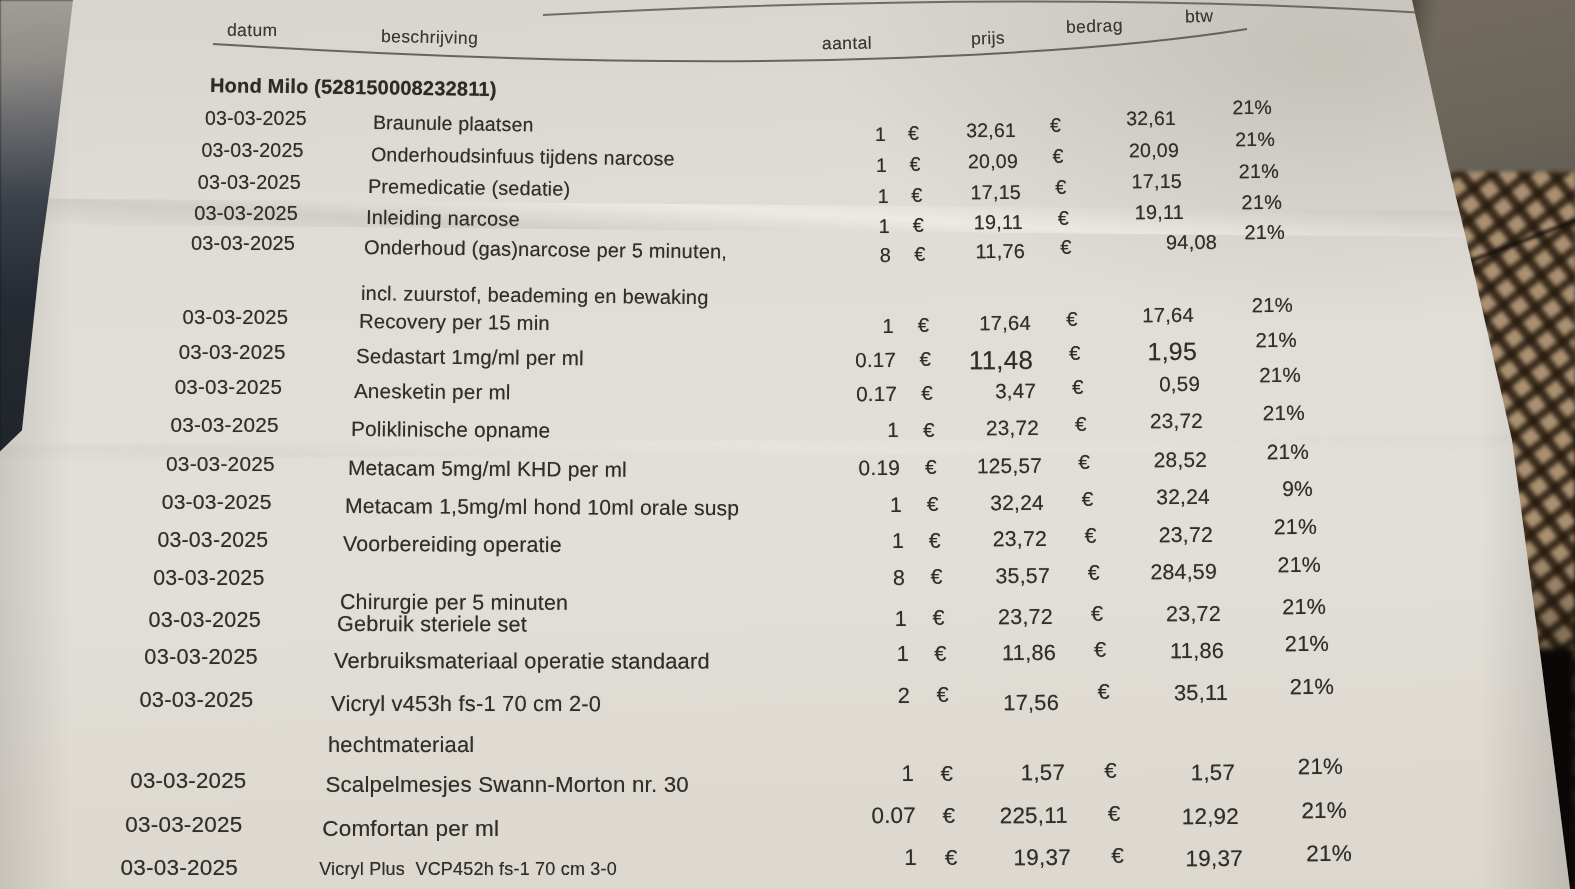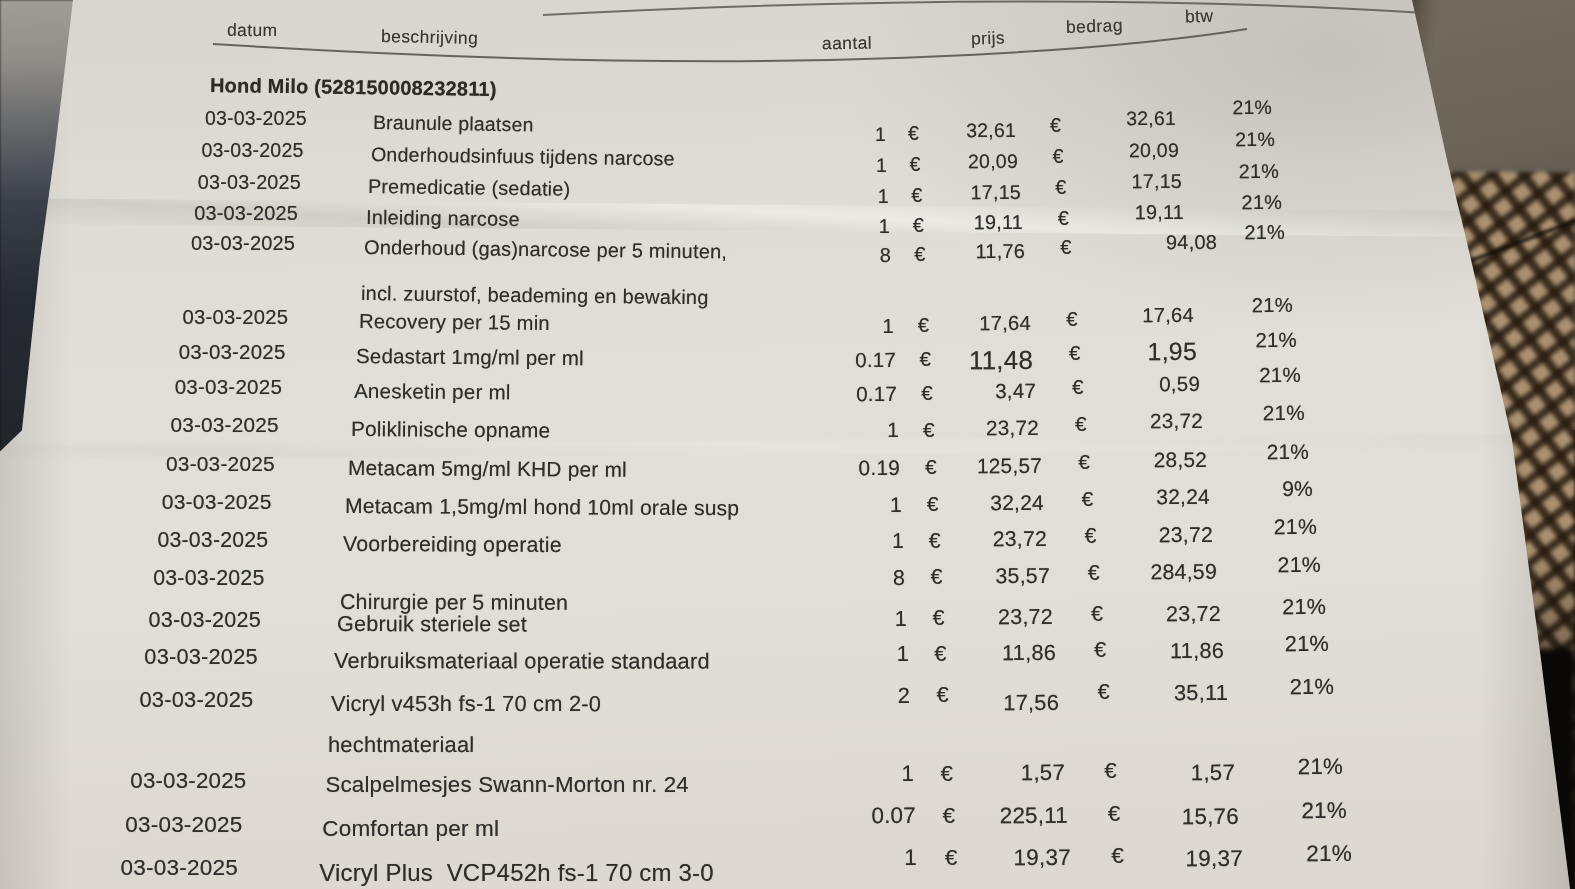--- a/index.html
+++ b/index.html
@@ -246,41 +246,41 @@
             <span class="cell" style="left: 328.24px; top: 732px; font-size: 21.9px; transform: rotate(0.03deg); transform-origin: 0px 50%;">hechtmateriaal</span>
             <span class="cell num" style="left: 910.36px; top: 682.7px; font-size: 21.9px;">2</span>
             <span class="cell" style="left: 936.42px; top: 682.28px; font-size: 21.9px;">€</span>
             <span class="cell num" style="left: 1058.92px; top: 681.6px; font-size: 21.9px; margin-top: 8px;">17,56</span>
             <span class="cell" style="left: 1097.56px; top: 678.92px; font-size: 21.9px;">€</span>
             <span class="cell num" style="left: 1227.62px; top: 680.04px; font-size: 21.9px;">35,11</span>
             <span class="cell num" style="left: 1334.06px; top: 673.68px; font-size: 21.9px;">21%</span>
           </div>
           <div>
             <span class="cell" style="left: 130.307px; top: 768px; font-size: 22.3px;">03-03-2025</span>
-            <span class="cell" style="left: 325.408px; top: 772px; font-size: 22.3px; transform: rotate(0deg); transform-origin: 0px 50%;">Scalpelmesjes Swann-Morton nr. 24</span>
+            <span class="cell" style="left: 325.408px; top: 772px; font-size: 22.3px; transform: rotate(0deg); transform-origin: 0px 50%;">Scalpelmesjes Swann-Morton nr. 30</span>
             <span class="cell num" style="left: 913.762px; top: 760.865px; font-size: 22.3px;">1</span>
             <span class="cell" style="left: 940.389px; top: 760.526px; font-size: 22.3px;">€</span>
             <span class="cell num" style="left: 1064.91px; top: 760.17px; font-size: 22.3px;">1,57</span>
             <span class="cell" style="left: 1104.2px; top: 757.814px; font-size: 22.3px;">€</span>
             <span class="cell num" style="left: 1234.83px; top: 760.068px; font-size: 22.3px;">1,57</span>
             <span class="cell num" style="left: 1342.73px; top: 754.356px; font-size: 22.3px;">21%</span>
           </div>
           <div>
             <span class="cell" style="left: 125.335px; top: 812px; font-size: 22.5px;">03-03-2025</span>
             <span class="cell" style="left: 322.24px; top: 816px; font-size: 22.5px; transform: rotate(0deg); transform-origin: 0px 50%;">Comfortan per ml</span>
             <span class="cell num" style="left: 915.61px; top: 803.325px; font-size: 22.5px;">0.07</span>
             <span class="cell" style="left: 942.545px; top: 803.03px; font-size: 22.5px;">€</span>
             <span class="cell num" style="left: 1068.17px; top: 802.85px; font-size: 22.5px;">225,11</span>
             <span class="cell" style="left: 1107.81px; top: 800.67px; font-size: 22.5px;">€</span>
-            <span class="cell num" style="left: 1238.74px; top: 803.54px; font-size: 22.5px;">15,76</span>
+            <span class="cell num" style="left: 1238.74px; top: 803.54px; font-size: 22.5px;">12,92</span>
             <span class="cell num" style="left: 1347.43px; top: 798.18px; font-size: 22.5px;">21%</span>
           </div>
           <div>
             <span class="cell" style="left: 120.476px; top: 855px; font-size: 22.6px;">03-03-2025</span>
-            <span class="cell" style="left: 319.144px; top: 859px; font-size: 24px; transform: rotate(0deg); transform-origin: 0px 50%;">Vicryl Plus  VCP452h fs-1 70 cm 3-0</span>
+            <span class="cell" style="left: 319.144px; top: 859px; font-size: 18px; transform: rotate(0deg); transform-origin: 0px 50%;">Vicryl Plus  VCP452h fs-1 70 cm 3-0</span>
             <span class="cell num" style="left: 917.416px; top: 844.82px; font-size: 22.6px;">1</span>
             <span class="cell" style="left: 944.652px; top: 844.568px; font-size: 22.6px;">€</span>
             <span class="cell num" style="left: 1071.35px; top: 844.56px; font-size: 22.6px;">19,37</span>
             <span class="cell" style="left: 1111.34px; top: 842.552px; font-size: 22.6px;">€</span>
             <span class="cell num" style="left: 1242.57px; top: 846.024px; font-size: 22.6px;">19,37</span>
             <span class="cell num" style="left: 1352.04px; top: 841.008px; font-size: 22.6px;">21%</span>
           </div>
         </div>
     </div>
   </div>

